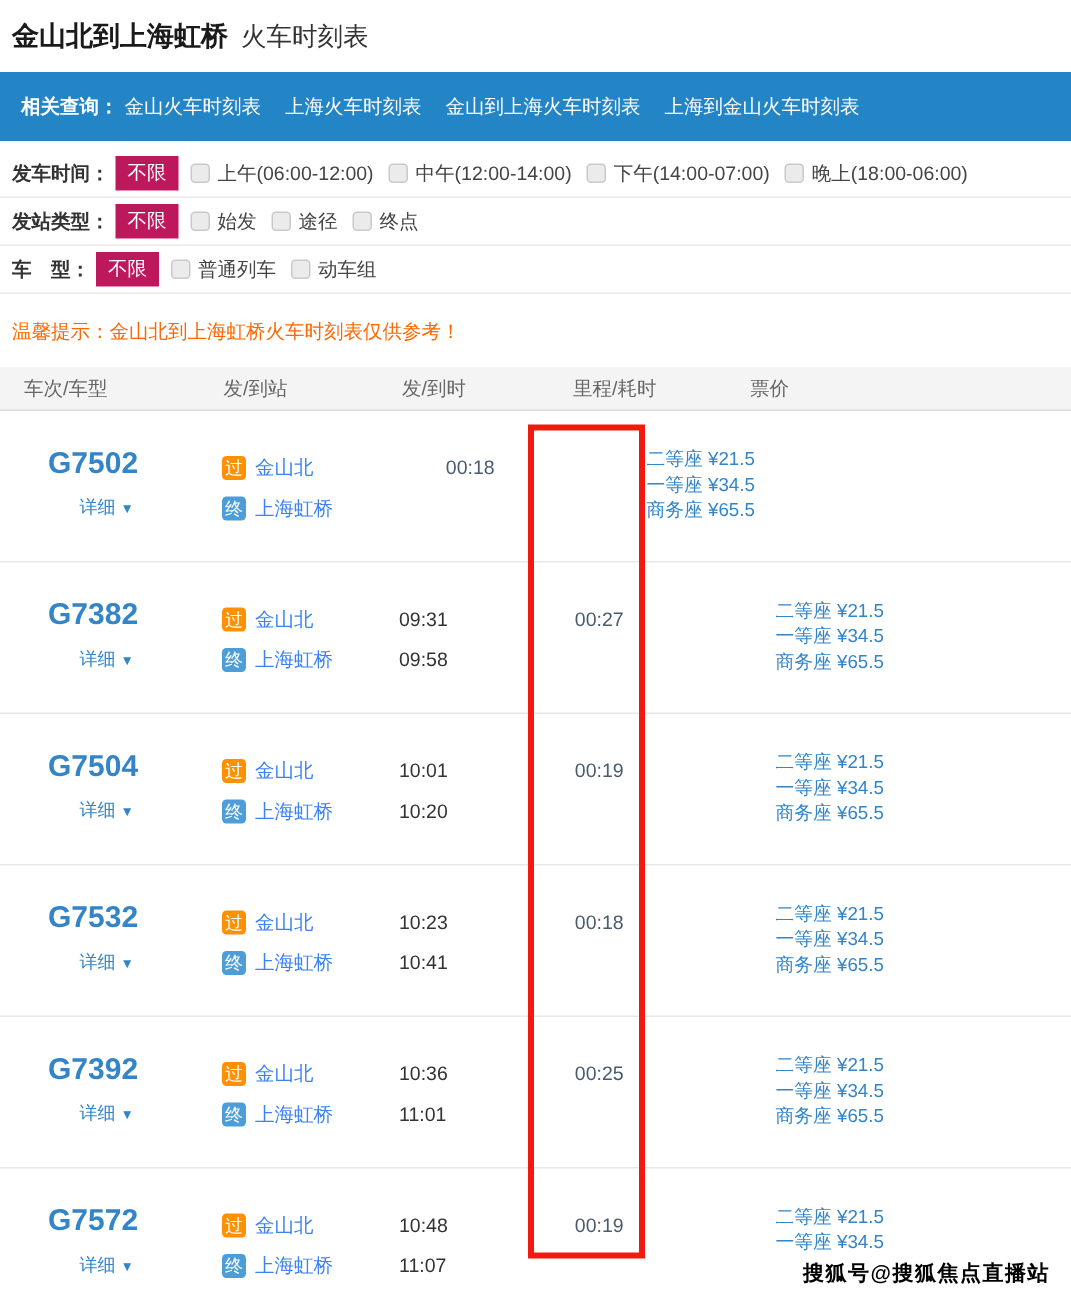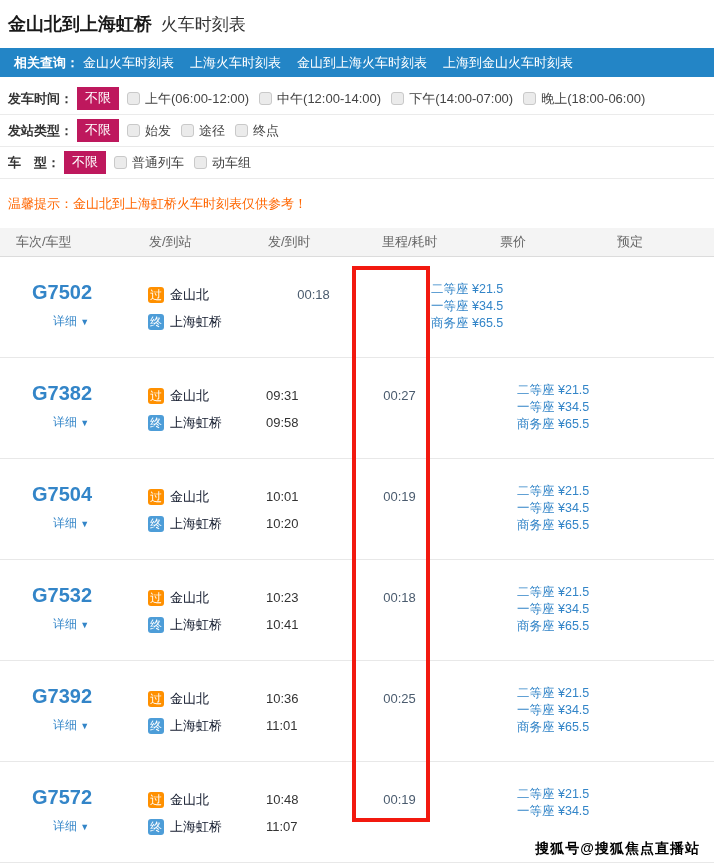--- a/index.html
+++ b/index.html
@@ -9,21 +9,21 @@
     font-family:"Liberation Sans","DejaVu Sans",sans-serif;
     color:#333; font-size:13px;
   }
   
   .page-title { padding:13px 8px 11px 8px; line-height:23px; }
   .page-title .main { font-size:18px; font-weight:bold; color:#1a1a1a; }
   .page-title .sub  { font-size:17px; color:#333; margin-left:5px; }
 
   
   .related-bar {
-    height:29px; background:#2385c6; color:#fff;
+    height:46px; background:#2385c6; color:#fff;
     display:flex; align-items:center; padding-left:14px; font-size:13px;
   }
   .related-bar .lbl { font-weight:bold; margin-right:4px; }
   .related-bar .rlink { margin-right:16px; cursor:pointer; white-space:nowrap;text-align:right; }
 
   
   .filters { margin-top:6px; }
   .filter-row {
     display:flex; align-items:center; height:32px;
     border-bottom:1px solid #ebebeb; padding-left:8px;
@@ -68,21 +68,21 @@
   .detail .arr { font-size:9px; }
 
   .st-line { display:flex; align-items:center; height:16px; line-height:16px; }
   .st-line + .st-line { margin-top:11px; }
   .badge {
     width:16px; height:16px; line-height:16px; border-radius:3px; color:#fff;
     font-size:12px; text-align:center; margin-right:6px; flex:none;
   }
   .badge.pass { background:#ff9000; }
   .badge.end  { background:#4d9dd8; }
-  .st-name { color:#0f172a; cursor:pointer; }
+  .st-name { color:#3b82f6; cursor:pointer; }
 
   .tm { height:16px; line-height:16px; }
   .tm + .tm { margin-top:11px; }
 
   
   .highlight-box {
     position:absolute; left:352px; top:38px; width:78px; height:556px;
     border:4px solid #f2190f; pointer-events:none;
   }
 
@@ -166,21 +166,20 @@
 <div class="notice">温馨提示：金山北到上海虹桥火车时刻表仅供参考！</div>
 
 <div class="table-wrap">
 
   <div class="thead">
     <span class="h1">车次/车型</span>
     <span class="h2">发/到站</span>
     <span class="h3">发/到时</span>
     <span class="h4">里程/耗时</span>
     <span class="h5">票价</span>
-    <span class="h6">预定</span>
   </div>
 
   <div class="trow">
     <div class="c-train">
       <div class="train-no">G7502</div>
       <div class="detail"><span>详细</span> <span class="arr">▼</span></div>
     </div>
     <div class="c-station">
       <div class="st-line">
           <span class="badge pass">过</span>

